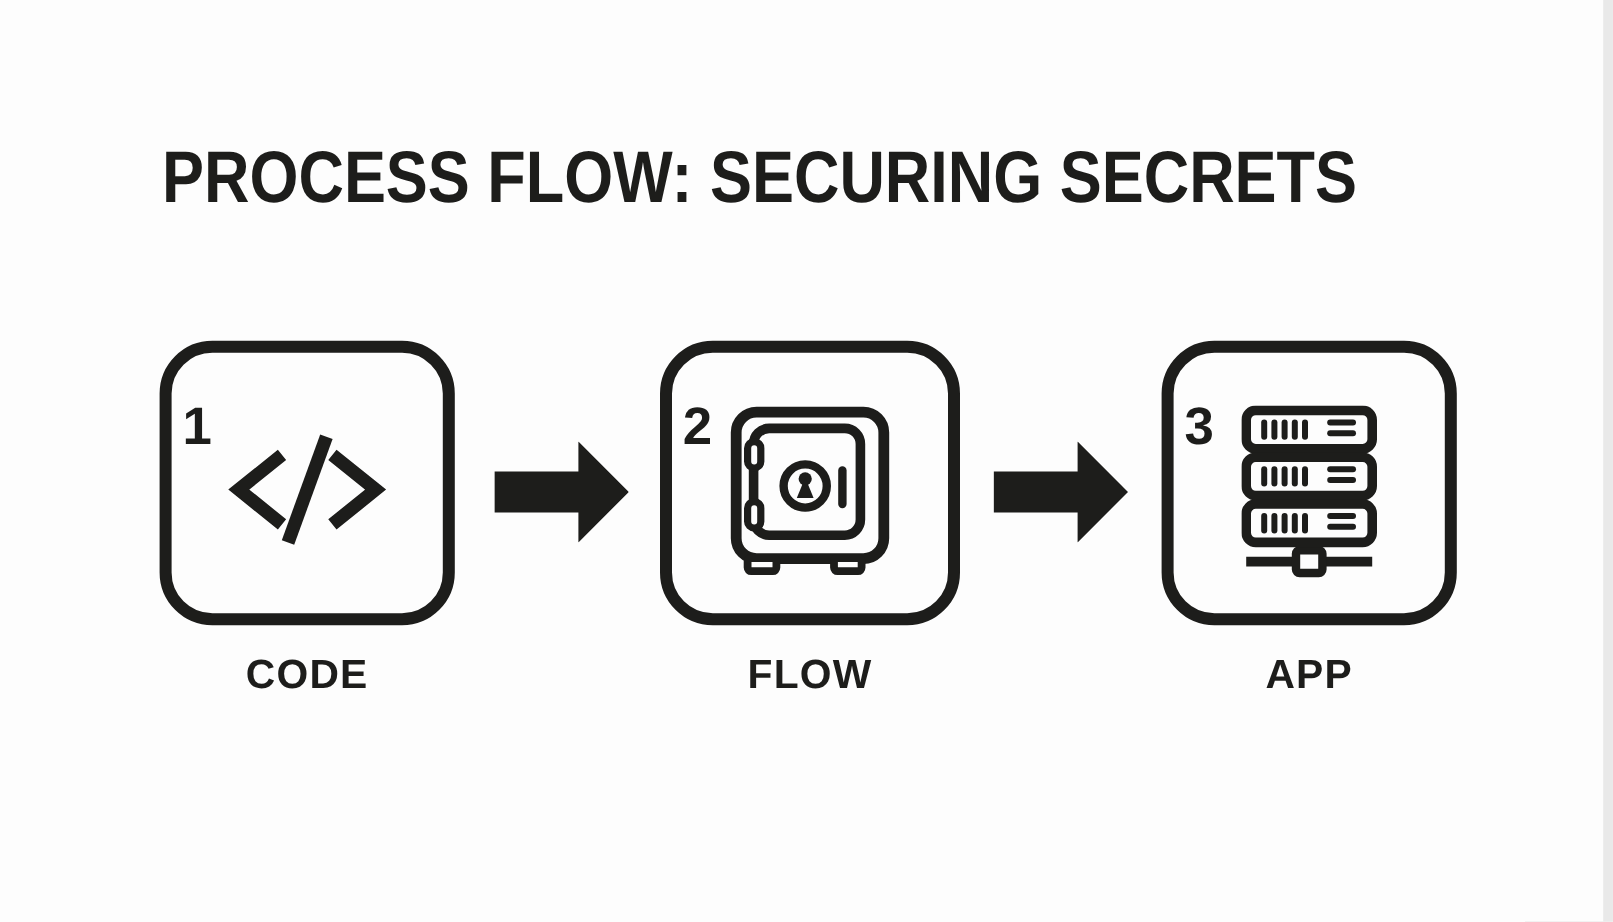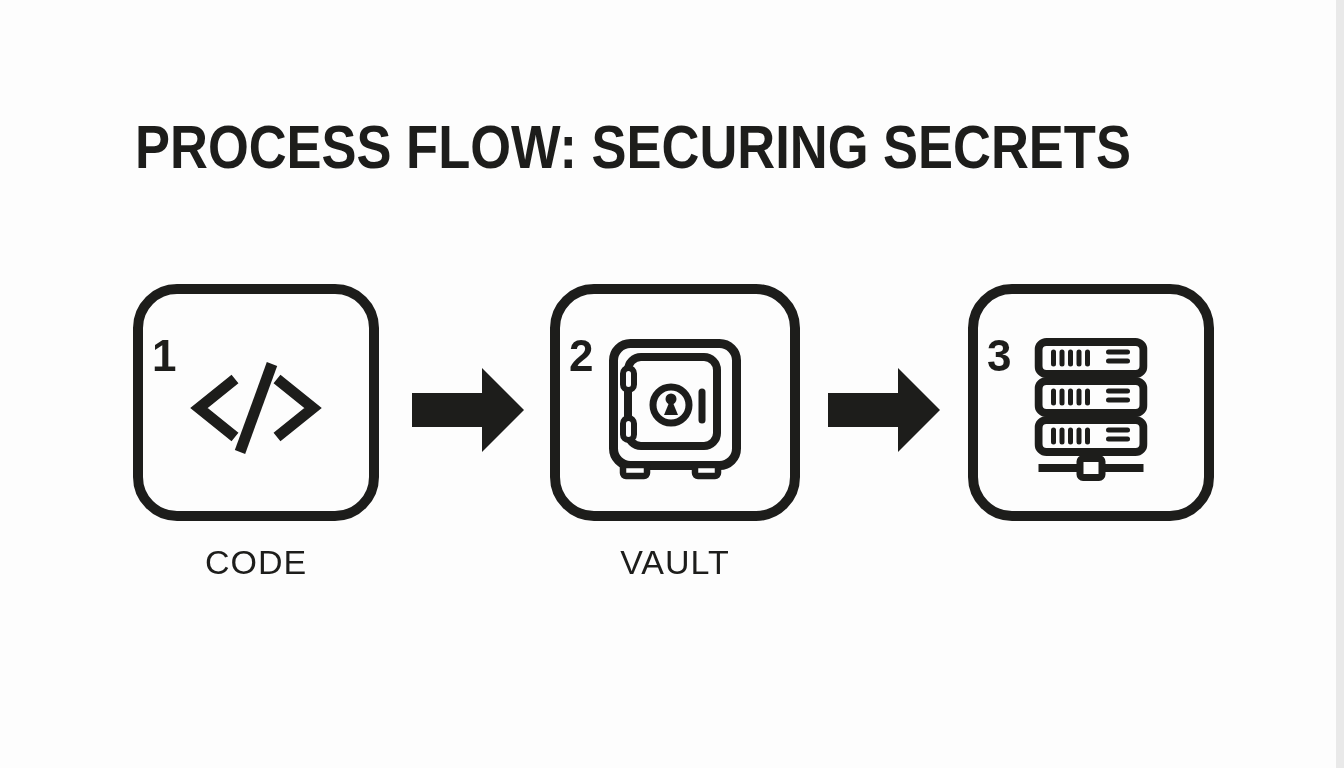--- a/index.html
+++ b/index.html
@@ -30,21 +30,21 @@
     position:absolute; left:9px; top:40px;
     font-size:44px; font-weight:bold; line-height:1;
   }
   .icon{ position:absolute; left:50%; transform:translateX(-50%); display:block; }
   .icon.code{ top:66px; }
   .icon.vault{ top:44px; }
   .icon.server{ top:44px; }
   .icon svg{ display:block; }
   .step-label{
     position:absolute; top:260px; left:0; width:100%;
-    text-align:center; font-size:34px; font-weight:normal;
+    text-align:center; font-size:34px; font-weight:bold;
     letter-spacing:1px; line-height:1.1;
   }
   .arrow{ position:absolute; top:368px; width:112px; height:84px; color:var(--ink); }
   .arrow.a1{ left:412px; }
   .arrow.a2{ left:828px; }
   .stroke{ fill:none; stroke:currentColor; }
   .fillbg{ fill:var(--bg); stroke:currentColor; }
 </style>
 </head>
 <body>
@@ -84,21 +84,21 @@
           <rect class="fillbg" x="15" y="80" width="11" height="22" rx="5.5" stroke-width="6"></rect>
           <circle class="stroke" cx="63" cy="67" r="18" stroke-width="7"></circle>
           <circle cx="63" cy="61" r="5.5" fill="currentColor"></circle>
           <path d="M63,60 L56,77 L70,77 Z" fill="currentColor"></path>
           <line class="stroke" x1="94" y1="54" x2="94" y2="82" stroke-width="7" stroke-linecap="round"></line>
           <rect class="fillbg" x="15" y="127" width="24" height="11" rx="3" stroke-width="6.5"></rect>
           <rect class="fillbg" x="87" y="127" width="23" height="11" rx="3" stroke-width="6.5"></rect>
         </svg>
       </span>
     </div>
-    <div class="step-label">VAULT</div>
+    <div class="step-label">FLOW</div>
   </section>
 
   <div class="arrow a2">
     <svg width="112" height="84" viewBox="0 0 112 84">
       <path d="M0,25 L70,25 L70,0 L112,42 L70,84 L70,59 L0,59 Z" fill="currentColor"></path>
     </svg>
   </div>
 
   <section class="step s3">
     <div class="box">
@@ -142,15 +142,16 @@
               <line x1="36" y1="14" x2="36" y2="26"></line>
                 <line x1="44.5" y1="14" x2="44.5" y2="26"></line>
               <line x1="53" y1="14" x2="53" y2="26"></line>
               <line x1="74" y1="14" x2="93" y2="14"></line>
                 <line x1="74" y1="23" x2="93" y2="23"></line>
             </g>
           </g>
         </svg>
       </span>
     </div>
+    <div class="step-label">APP</div>
   </section>
 
 </div>
 
 </body></html>

